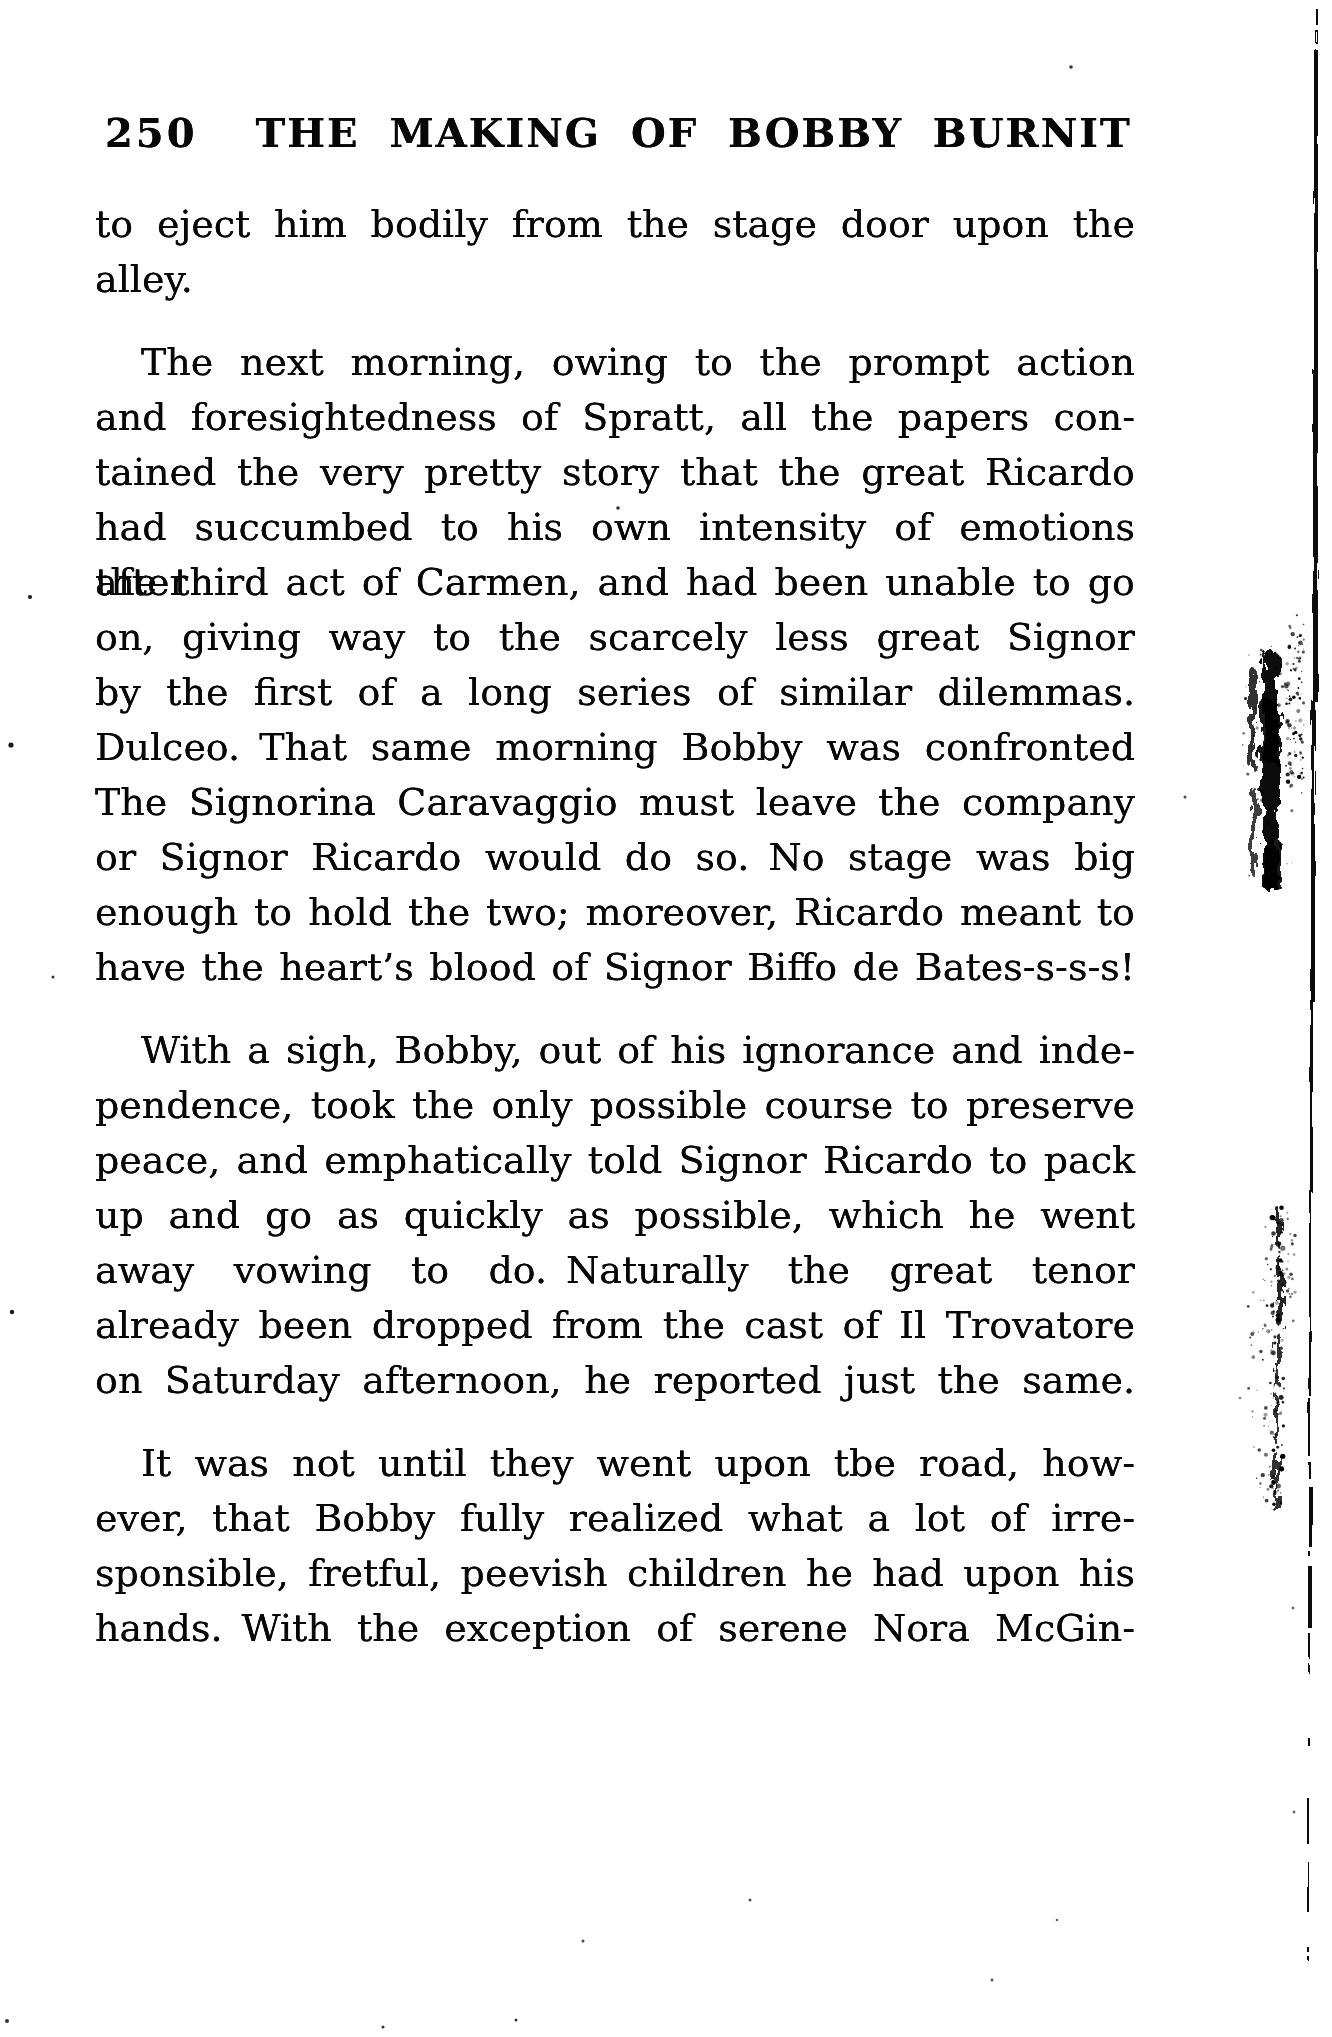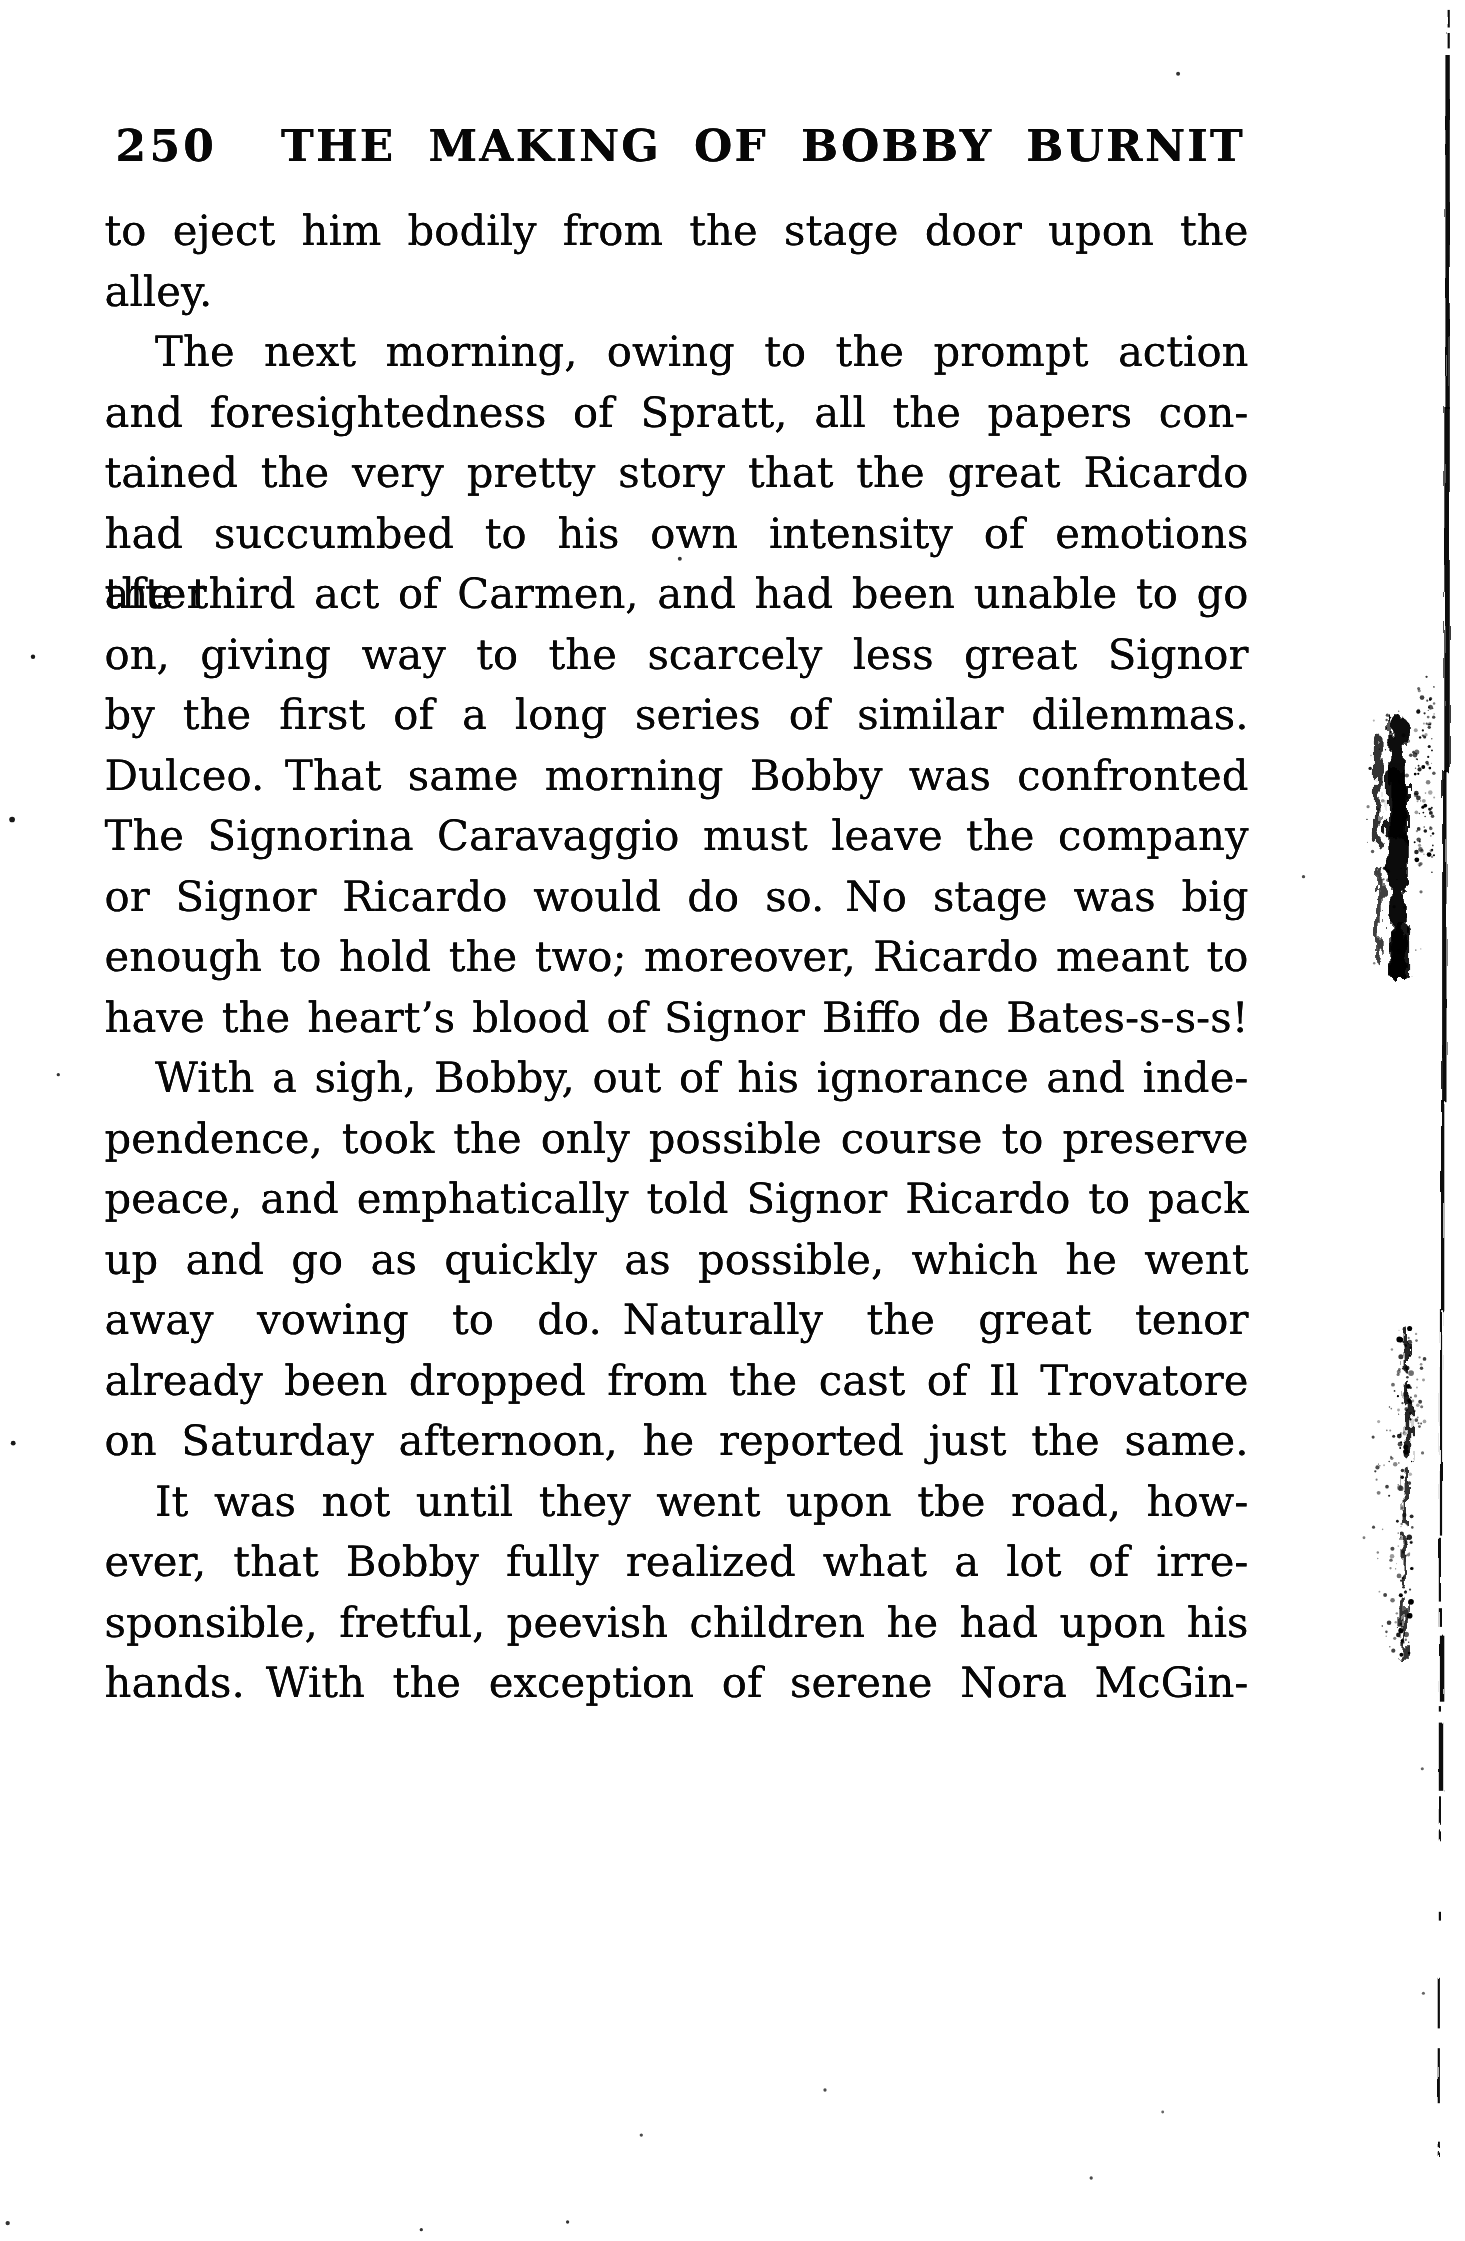--- a/index.html
+++ b/index.html
@@ -18,32 +18,32 @@
   .header{
     position:absolute;left:105px;top:110px;width:1100px;
     font-size:40px;font-weight:700;line-height:46px;
     letter-spacing:2px;white-space:nowrap;
     text-shadow:0 0 0.4px #000;
   }
   .header .pagenum{display:inline-block;letter-spacing:3px;}
   .header .title{display:inline-block;margin-left:58px;word-spacing:14px;}
   
   .bodytext{
-    position:absolute;left:95px;top:183px;width:1040px;
+    position:absolute;left:95px;top:197px;width:1040px;
     font-size:38px;line-height:55px;
     text-shadow:0 0 0.35px #000;
   }
   .line{
     text-align:justify;text-align-last:left;
     white-space:normal;
     word-spacing:2px;
     height:55px;overflow:visible;
   }
   .line.fill{text-align-last:justify;}
-  .line.indent{text-indent:46px;}
+  .line.indent{text-indent:46px;margin-top:28px;}
   .it{}
   
   #artifacts-svg{position:absolute;left:0;top:0;pointer-events:none;}
 </style>
 </head>
 <body>
 
 <div class="page">
 
   <div class="header">

